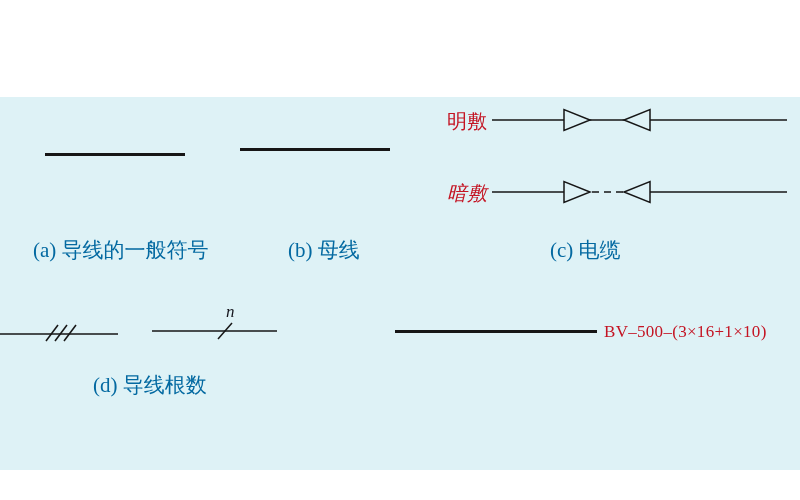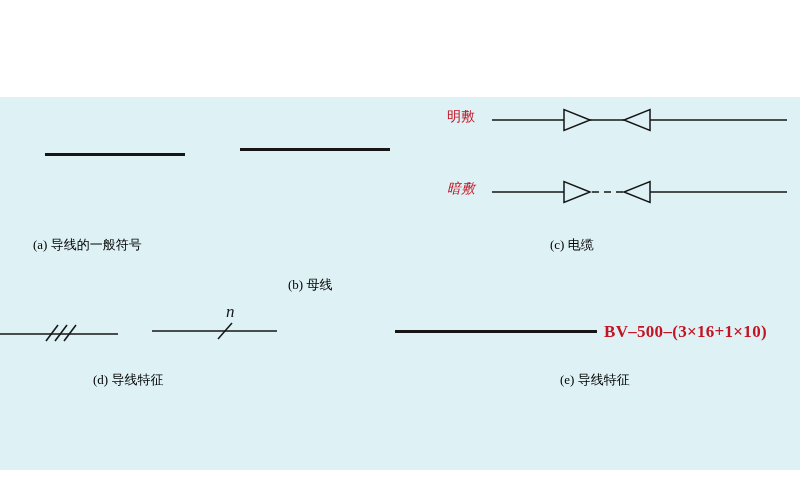--- a/index.html
+++ b/index.html
@@ -23,37 +23,36 @@
     height: 373px;
     background: #def2f6;
   }
   .abs { position: absolute; }
   .wireline {
     position: absolute;
     background: #161616;
   }
   .caption {
     position: absolute;
-    color: #000000;
-    font-size: 13px;
+    color: #0369a1;
+    font-size: 21px;
     white-space: nowrap;
   }
   .redtext {
     position: absolute;
     color: #c41423;
-    font-size: 14px;
+    font-size: 20px;
     white-space: nowrap;
   }
   .spec {
     position: absolute;
     color: #c41423;
     font-size: 17px;
     white-space: nowrap;
     letter-spacing: 0.3px;
-    font-weight: bold;
   }
   .n-label {
     position: absolute;
     color: #14141c;
     font-size: 17px;
     font-style: italic;
     font-family: "Liberation Serif", serif;
   }
   svg { display: block; }
 </style>
@@ -61,21 +60,21 @@
 <body>
 
 <div id="stage">
 
   <div id="panel"></div>
 
   <div class="wireline" style="left:45px; top:153px; width:140px; height:3px;"></div>
   <div class="caption" style="left:33px; top:236px;">(a) 导线的一般符号</div>
 
   <div class="wireline" style="left:240px; top:148px; width:150px; height:3px;"></div>
-  <div class="caption" style="left:288px; top:236px;margin-top:40px;">(b) 母线</div>
+  <div class="caption" style="left:288px; top:236px;">(b) 母线</div>
 
   <div class="redtext" style="left:447px; top:108px;">明敷</div>
   <svg class="abs" style="left:492px; top:106px;" width="295" height="28" viewBox="0 0 295 28">
     <line x1="0" y1="14" x2="295" y2="14" stroke="#161616" stroke-width="1.5"></line>
     <polygon points="72,3.5 72,24.5 98,14" fill="#def2f6" stroke="#161616" stroke-width="1.5"></polygon>
     <polygon points="158,3.5 158,24.5 132,14" fill="#def2f6" stroke="#161616" stroke-width="1.5"></polygon>
   </svg>
 
   <div class="redtext" style="left:447px; top:180px;font-style:italic;">暗敷</div>
   <svg class="abs" style="left:492px; top:178px;" width="295" height="28" viewBox="0 0 295 28">
@@ -94,19 +93,18 @@
     <line x1="55" y1="23" x2="67" y2="7" stroke="#161616" stroke-width="1.5"></line>
     <line x1="64" y1="23" x2="76" y2="7" stroke="#161616" stroke-width="1.5"></line>
   </svg>
 
   <svg class="abs" style="left:152px; top:312px;" width="125" height="36" viewBox="0 0 125 36">
     <line x1="0" y1="19" x2="125" y2="19" stroke="#161616" stroke-width="1.5"></line>
     <line x1="66" y1="27" x2="80" y2="11" stroke="#161616" stroke-width="1.5"></line>
   </svg>
   <div class="n-label" style="left:226px; top:302px;">n</div>
 
-  <div class="caption" style="left:93px; top:371px;">(d) 导线特征</div>
+  <div class="caption" style="left:93px; top:371px;">(d) 导线根数</div>
 
   <div class="wireline" style="left:395px; top:330px; width:202px; height:3px;"></div>
   <div class="spec" style="left:604px; top:322px;">BV–500–(3×16+1×10)</div>
-  <div class="caption" style="left:560px; top:371px;">(e) 导线特征</div>
 
 </div>
 
 </body></html>

